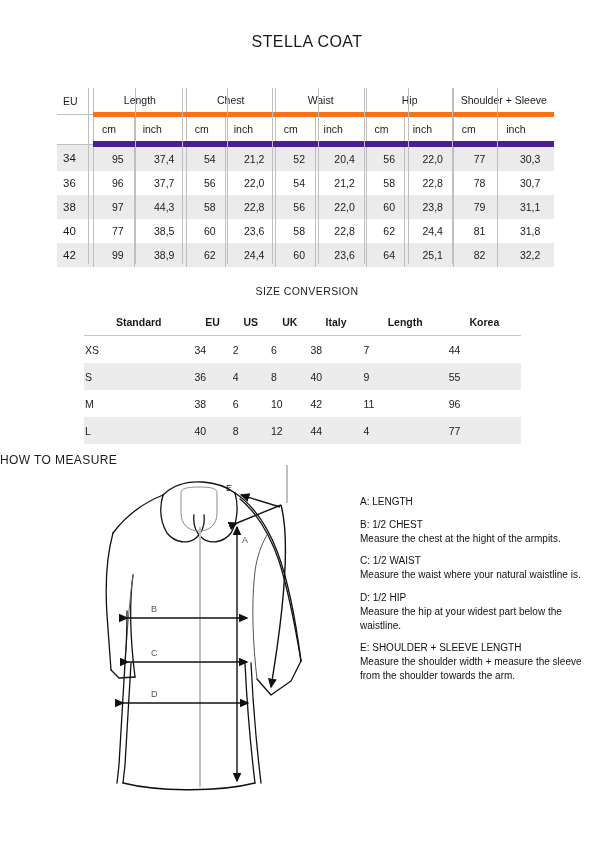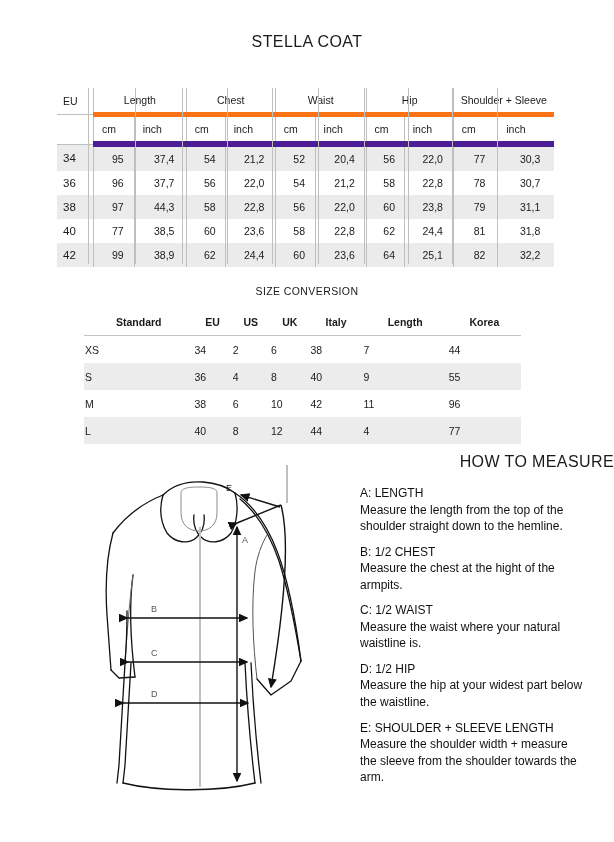--- a/index.html
+++ b/index.html
@@ -20,21 +20,21 @@
   .doc-title {
     position: absolute;
     left: 0; right: 0;
     text-align: center;
     font-size: 16px;
     letter-spacing: 0.4px;
     color: #1a1a1a;
   }
   #title-main  { top: 33px; }
   #title-conv  { top: 285px; font-size: 10.5px; }
-  #title-meas  { top: 453px; font-size: 16px; left: 0; right: 0; text-align: right; }
+  #title-meas  { top: 453px; font-size: 12px; left: 0; right: 0; text-align: left; }
 
   
   .size-table {
     position: absolute;
     left: 57px;
     top: 88px;
     width: 497px;
     border-collapse: collapse;
     font-size: 10.5px;
   }
@@ -111,23 +111,23 @@
   .measure-wrap {
     position: absolute;
     left: 0; top: 465px;
     width: 614px; height: 340px;
   }
   #coat-svg { position: absolute; left: 105px; top: 0px; }
 
   .instructions {
     position: absolute;
     left: 360px;
-    top: 20px;
+    top: 30px;
     width: 225px;
-    font-size: 12px;
+    font-size: 10px;
     line-height: 1.38;
     color: #111;
   }
   .instructions .blk { margin-bottom: 9px; }
   .instructions .blk .hd { display: block; }
   .instructions .blk .bd { display: block; }
   .instructions .blk:last-child { margin-bottom: 16px; }
 </style>
 </head>
 <body>
@@ -352,21 +352,20 @@
     <line x1="23" y1="197" x2="142" y2="197" stroke="#111" stroke-width="1.4" marker-start="url(#ah2)" marker-end="url(#ah)"></line>
     <text x="46" y="191" font-family="Liberation Sans, sans-serif" font-size="9" fill="#555">C</text>
 
     <line x1="18" y1="238" x2="143" y2="238" stroke="#111" stroke-width="1.4" marker-start="url(#ah2)" marker-end="url(#ah)"></line>
     <text x="46" y="232" font-family="Liberation Sans, sans-serif" font-size="9" fill="#555">D</text>
   </svg>
 
   <div class="instructions" id="instructions">
       <div class="blk">
         <span class="hd">A: LENGTH</span>
-        <span class="bd">Measure the length from the top of the shoulder straight down to the hemline.</span>
       </div>
       <div class="blk">
         <span class="hd">B: 1/2 CHEST</span>
         <span class="bd">Measure the chest  at the hight of the armpits.</span>
       </div>
       <div class="blk">
         <span class="hd">C:  1/2 WAIST</span>
         <span class="bd">Measure the waist where your natural waistline is.</span>
       </div>
       <div class="blk">

